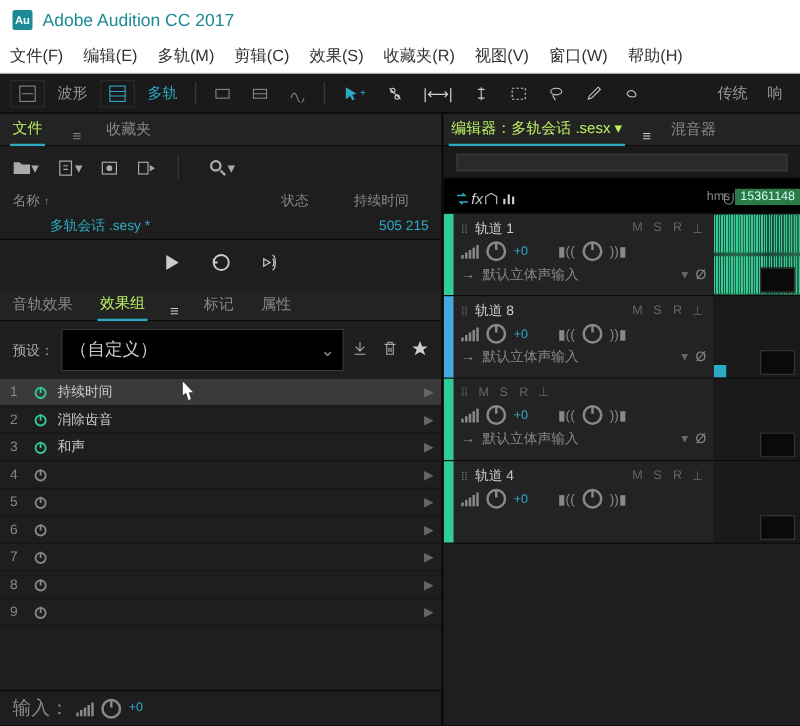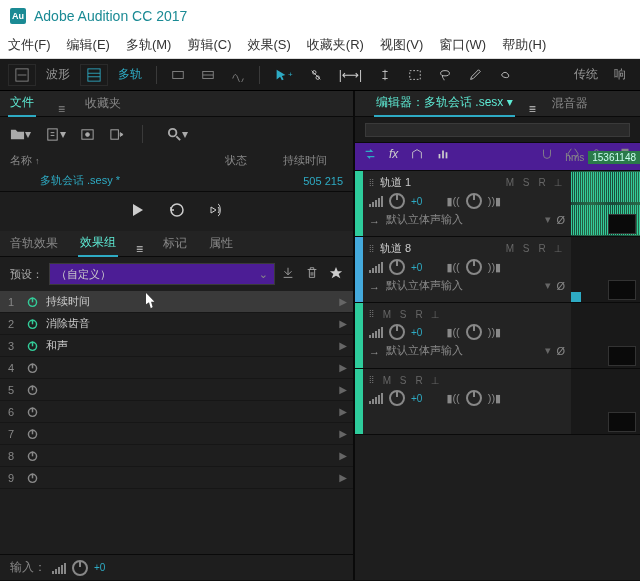--- a/index.html
+++ b/index.html
@@ -12,21 +12,21 @@
 .tool-btn{padding:3px 6px;color:#999;cursor:pointer;display:inline-flex;align-items:center;justify-content:center;min-width:20px;height:22px}
 .tool-btn.active{color:#2eabc4}
 .tool-btn.boxed{border:1px solid #2a2a2a}
 .tool-btn svg{width:14px;height:14px}
 .tool-sep{width:1px;height:18px;background:#3a3a3a;margin:0 4px}
 .workspace{display:flex;height:calc(100% - 92px)}
 .left-col{width:355px;display:flex;flex-direction:column;background:#1e1e1e;border-right:2px solid #0a0a0a}
 .right-col{flex:1;display:flex;flex-direction:column;background:#1e1e1e}
 .panel-tabs{display:flex;padding:4px 8px 0;gap:18px;background:#232323;height:26px;align-items:end;border-bottom:1px solid #0a0a0a;font-size:12px}
 .panel-tab{color:#888;padding:4px 2px;cursor:pointer}
-.panel-tab.active{color:#5eead4;border-bottom:2px solid #2eabc4;margin-bottom:-1px}
+.panel-tab.active{color:#bef264;border-bottom:2px solid #2eabc4;margin-bottom:-1px}
 .panel-tabs .menu-icon{color:#888;margin-left:4px}
 .file-toolbar{padding:8px 10px;display:flex;gap:14px;align-items:center;background:#1e1e1e}
 .file-toolbar .ico{color:#aaa;cursor:pointer;display:inline-flex}
 .file-toolbar svg{width:15px;height:15px}
 .search-ico{margin-left:6px}
 .file-header{display:flex;padding:2px 10px;color:#888;font-size:11px;gap:8px}
 .file-header .col-name{flex:1}
 .file-header .col-status{width:50px}
 .file-header .col-dur{width:60px}
 .file-row{display:flex;padding:3px 10px;align-items:center;gap:6px}
@@ -34,43 +34,43 @@
 .file-row .dur{width:60px;color:#2eabc4;font-size:11px;text-align:right}
 .transport{display:flex;justify-content:center;gap:24px;padding:10px 0;background:#1e1e1e;border-top:1px solid #0a0a0a}
 .transport .tbtn{color:#ccc;cursor:pointer}
 .transport svg{width:16px;height:16px}
 .fx-tabs{display:flex;padding:4px 8px 0;gap:18px;background:#232323;border-bottom:1px solid #0a0a0a;height:26px;align-items:end}
 .fx-subtabs{display:flex;padding:8px 10px;gap:14px;background:#1e1e1e}
 .fx-subtab{padding:4px 8px;color:#aaa;cursor:pointer}
 .fx-subtab.active{color:#2eabc4}
 .preset-row{display:flex;align-items:center;padding:6px 10px;gap:6px;background:#1e1e1e}
 .preset-label{color:#aaa;font-size:11px}
-.preset-select{flex:1;background:#4c1d95;border:1px solid #3a3a3a;color:#ccc;padding:3px 6px;font-size:11px;height:22px;display:flex;align-items:center;justify-content:space-between}
+.preset-select{flex:1;background:#000000;border:1px solid #3a3a3a;color:#ccc;padding:3px 6px;font-size:14px;height:34px;display:flex;align-items:center;justify-content:space-between}
 .preset-select .chev{color:#888}
 .preset-icons{display:flex;gap:10px;color:#aaa;align-items:center}
 .preset-icons svg{width:14px;height:14px;cursor:pointer}
 .track-label{padding:4px 10px;color:#888;font-size:11px;background:#1e1e1e}
 .fx-list{flex:1;overflow:auto;background:#1e1e1e}
 .fx-row{display:flex;align-items:center;padding:0;height:22px;border-bottom:1px solid #161616}
 .fx-row.sel{background:#3a3a3a}
 .fx-num{width:22px;text-align:center;color:#888;font-size:11px}
 .fx-power{width:20px;display:flex;align-items:center;justify-content:center}
 .fx-power svg{width:13px;height:13px}
 .fx-power.on svg{stroke:#3c9}
 .fx-power.off svg{stroke:#888}
 .fx-name{flex:1;color:#ccc;font-size:11px;padding-left:4px}
 .fx-arrow{width:20px;color:#666;text-align:center;font-size:10px}
 .cursor{position:relative}
 .cursor::after{content:"";position:absolute;left:146px;top:2px;width:12px;height:16px;background:#fff;clip-path:polygon(0 0,0 70%,25% 58%,40% 95%,55% 88%,42% 55%,70% 55%)}
 .input-row{display:flex;padding:4px 10px;align-items:center;gap:6px;border-top:1px solid #0a0a0a}
-.input-row .lbl{color:#888;font-size:12px}
-.editor-header{display:flex;padding:4px 19px 0;background:#232323;height:26px;align-items:end;gap:14px;border-bottom:1px solid #0a0a0a}
+.input-row .lbl{color:#888;font-size:15px}
+.editor-header{display:flex;padding:4px 4px 0;background:#232323;height:26px;align-items:end;gap:14px;border-bottom:1px solid #0a0a0a}
 .editor-scrollbar{height:26px;background:#1a1a1a;display:flex;align-items:center;padding:0 10px;border-bottom:1px solid #0a0a0a;position:relative}
 .scroll-track{flex:1;height:14px;background:#2a2a2a;border:1px solid #3a3a3a;position:relative}
-.editor-toolbar{display:flex;padding:4px 8px;gap:12px;background:#4c1d95;height:28px;align-items:flex-start;border-bottom:1px solid #0a0a0a;position:relative}
+.editor-toolbar{display:flex;padding:4px 8px;gap:0;background:#000000;height:28px;align-items:flex-end;border-bottom:1px solid #0a0a0a;position:relative}
 .ed-btn{color:#ccc;cursor:pointer;display:inline-flex}
 .ed-btn svg{width:14px;height:14px}
 .ed-btn.accent{color:#2eabc4}
 .timeline-right{position:absolute;right:0;top:0;height:28px;display:flex;align-items:center}
 .time-badge{background:#2a7a4a;color:#cfe;padding:1px 4px;font-size:10px}
 .hms{color:#888;font-size:10px;margin-right:4px}
 .tracks-area{flex:1;overflow:auto;background:#1e1e1e;position:relative}
 .track{display:flex;border-bottom:1px solid #0a0a0a;min-height:66px}
 .track-color{width:8px;background:#2ecc9c}
 .track-color.sel{background:#4ad}
@@ -563,20 +563,21 @@
           </div>
           <div class="track-content">
             <div class="small-dark"></div>
           </div>
         </div>
         <div class="track">
           <div class="track-color"></div>
           <div class="track-head">
             <div class="track-title-row">
               <span class="grip">⁞⁞</span>
+              <span class="tname">轨道 4</span>
               <span class="msr">
                 <span>M</span>
                 <span>S</span>
                 <span>R</span>
                 <span>⊥</span>
               </span>
             </div>
             <div class="knob-row">
               <span class="bars">
                 <i></i>

